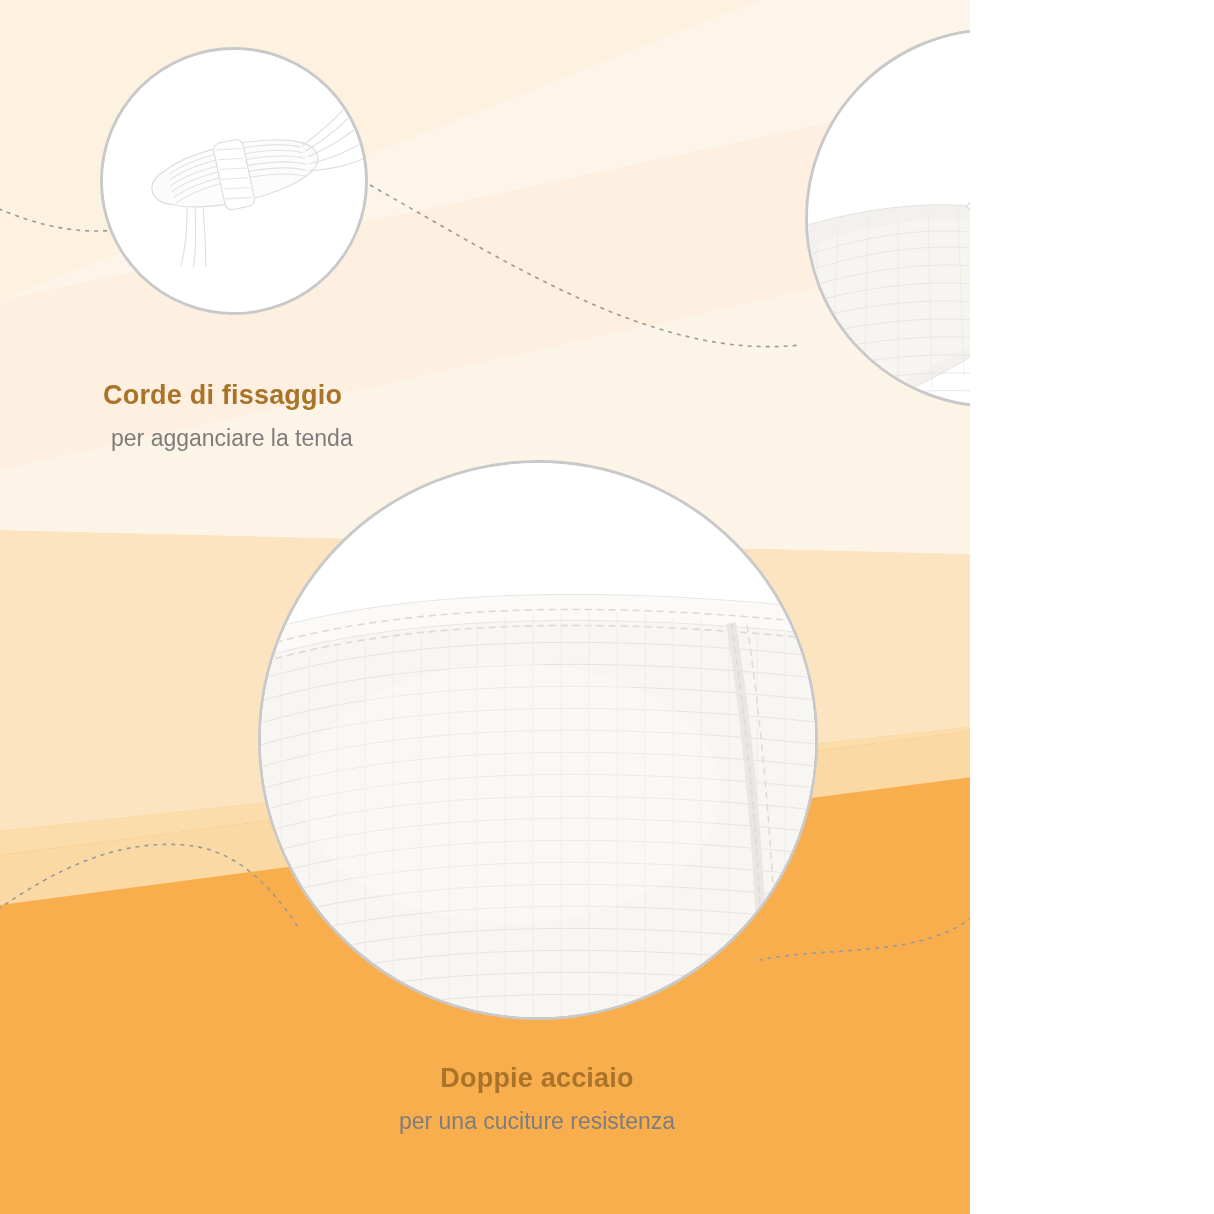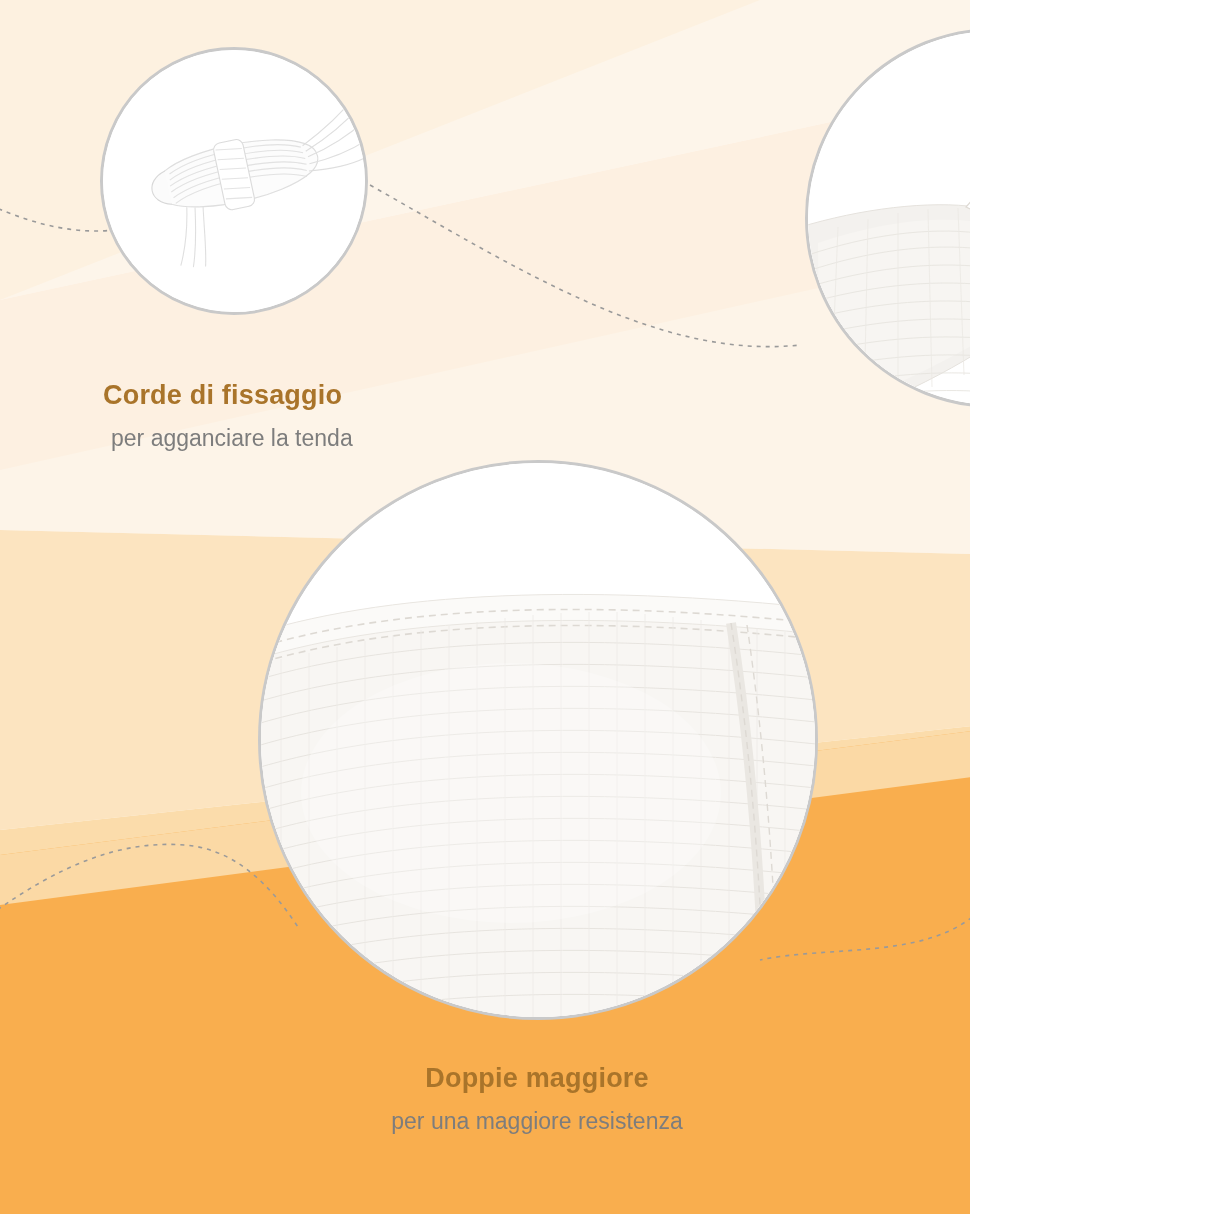--- a/index.html
+++ b/index.html
@@ -293,17 +293,17 @@
 
   <div class="caption" id="cap-ropes">
     <div class="title">Corde di fissaggio</div>
     <div class="sub">per agganciare la tenda</div>
   </div>
 
   <div class="caption" id="cap-dring">
   </div>
 
   <div class="caption" id="cap-stitch">
-    <div class="title">Doppie maggiore</div>
-    <div class="sub">per una maggiore resistenza</div>
+    <div class="title">Doppie acciaio</div>
+    <div class="sub">per una cuciture resistenza</div>
   </div>
 
 </div>
 
 </body></html>

